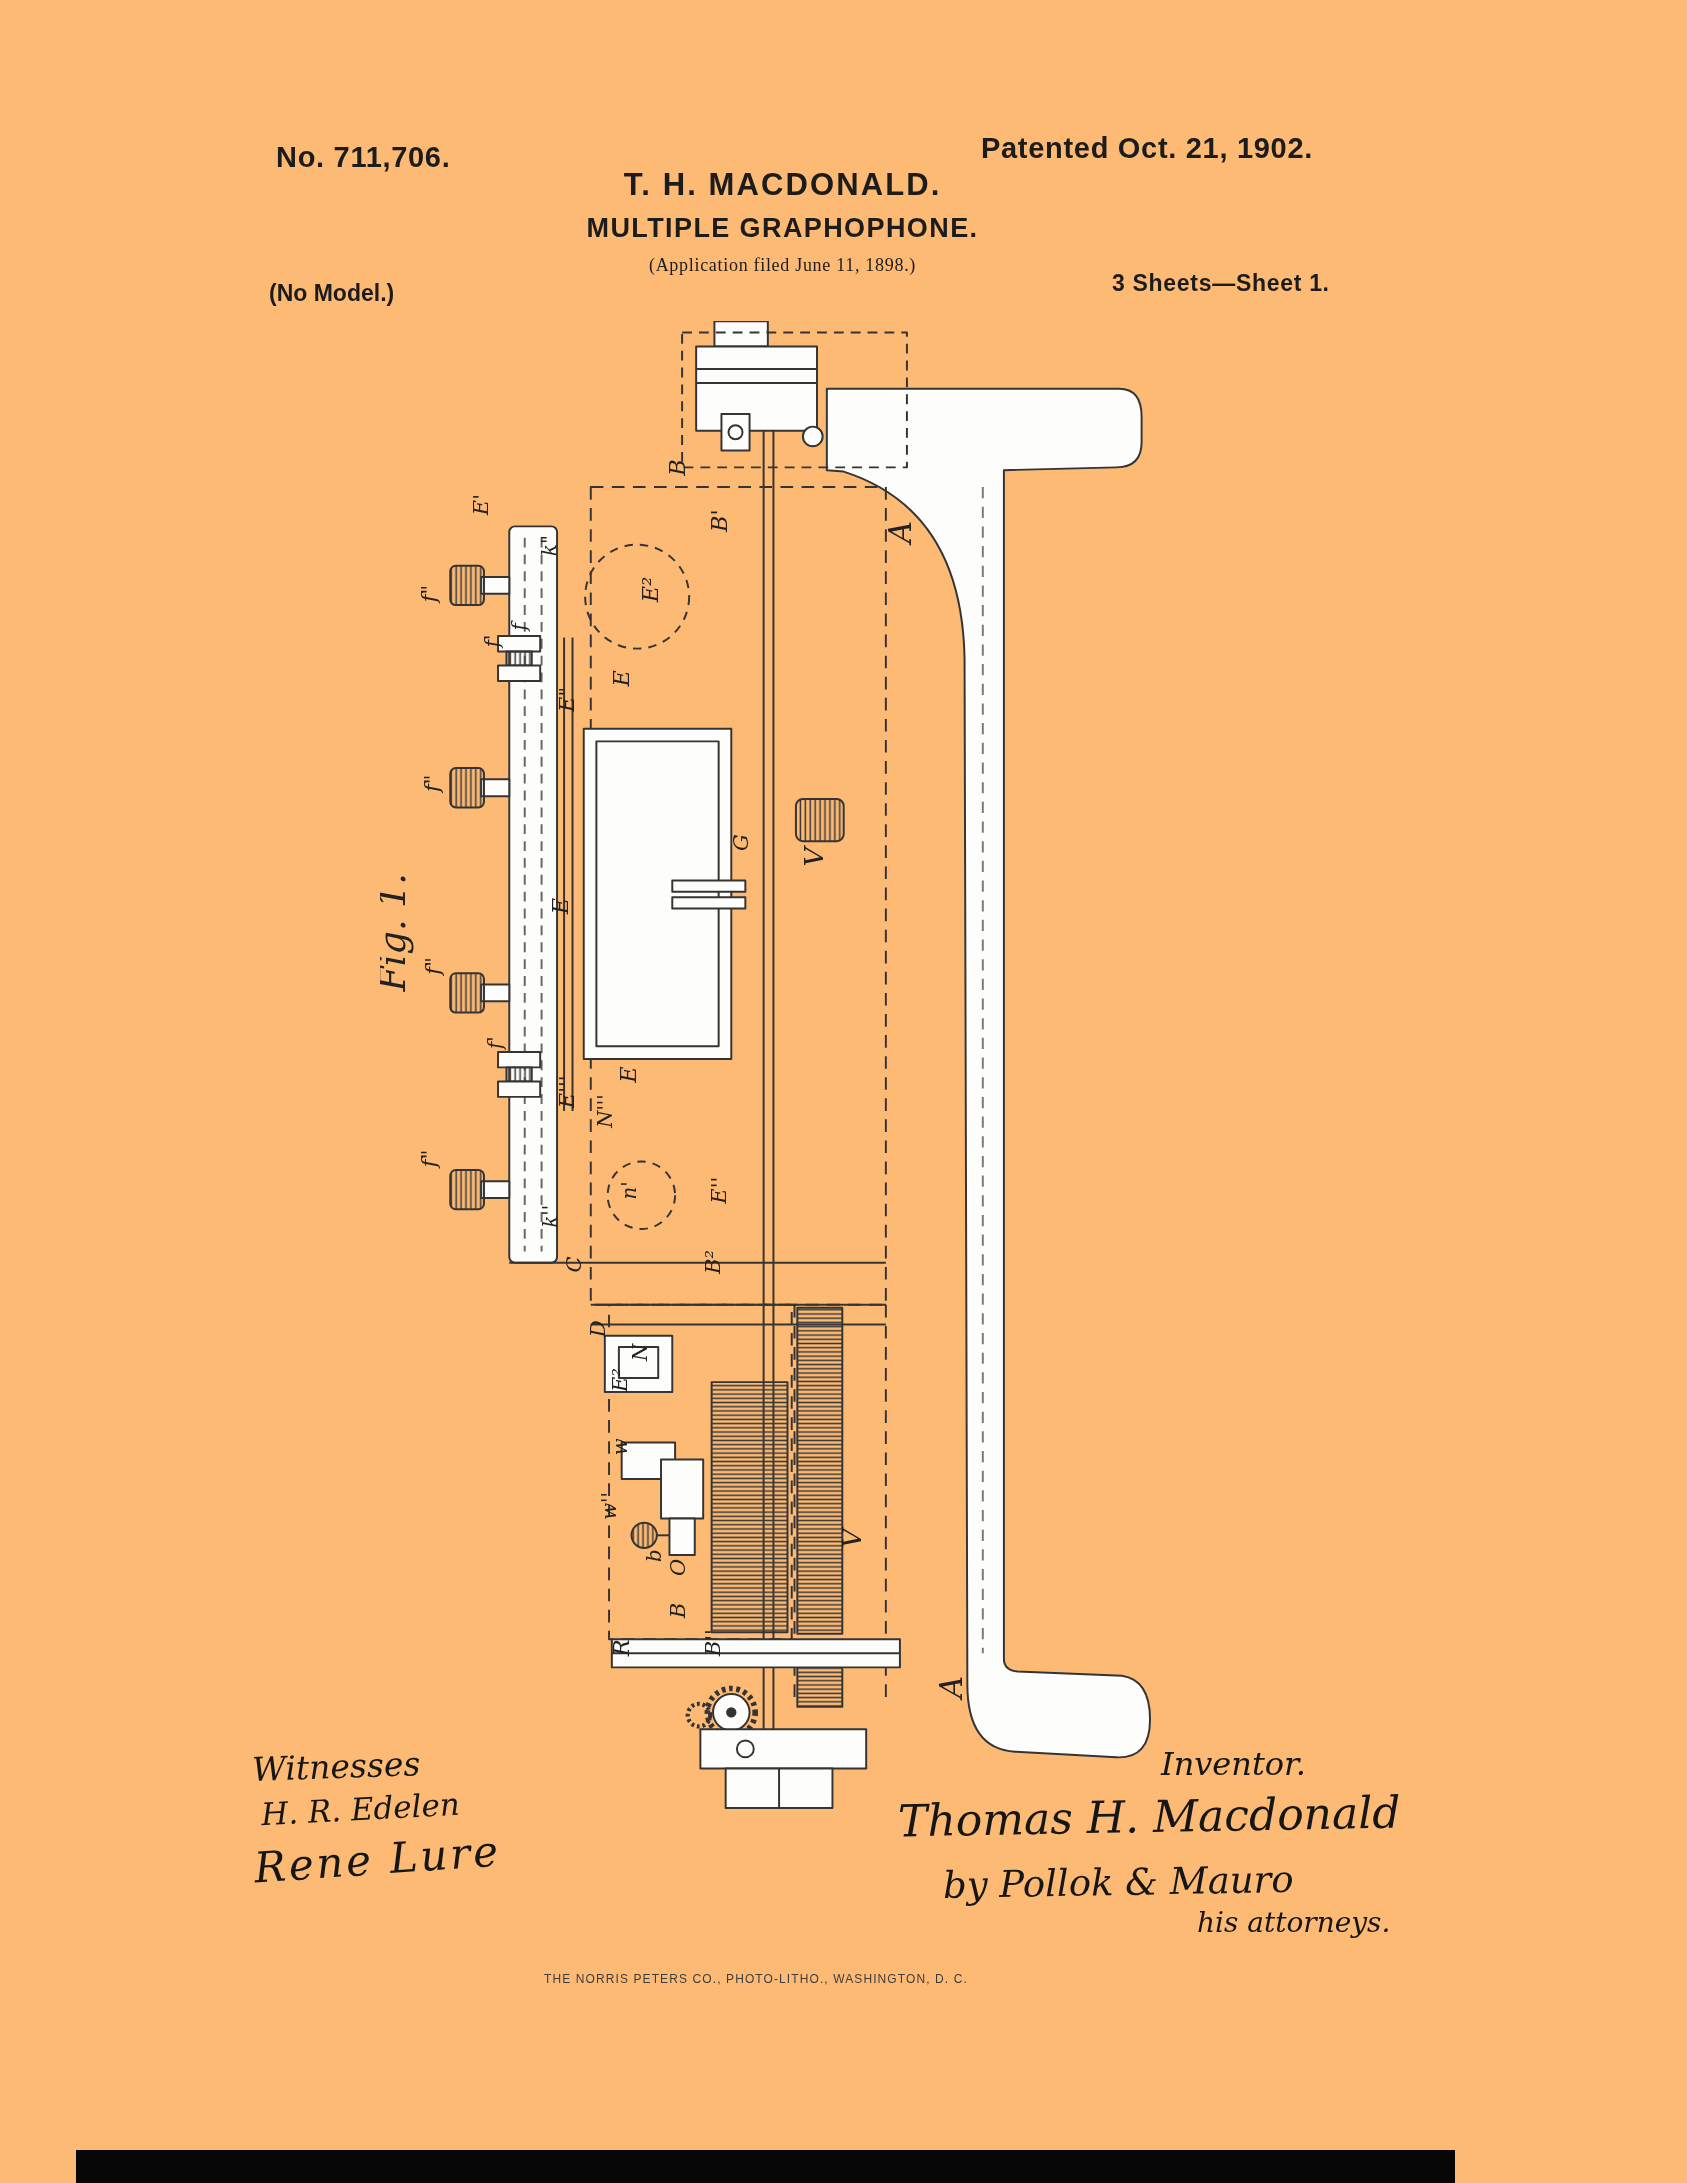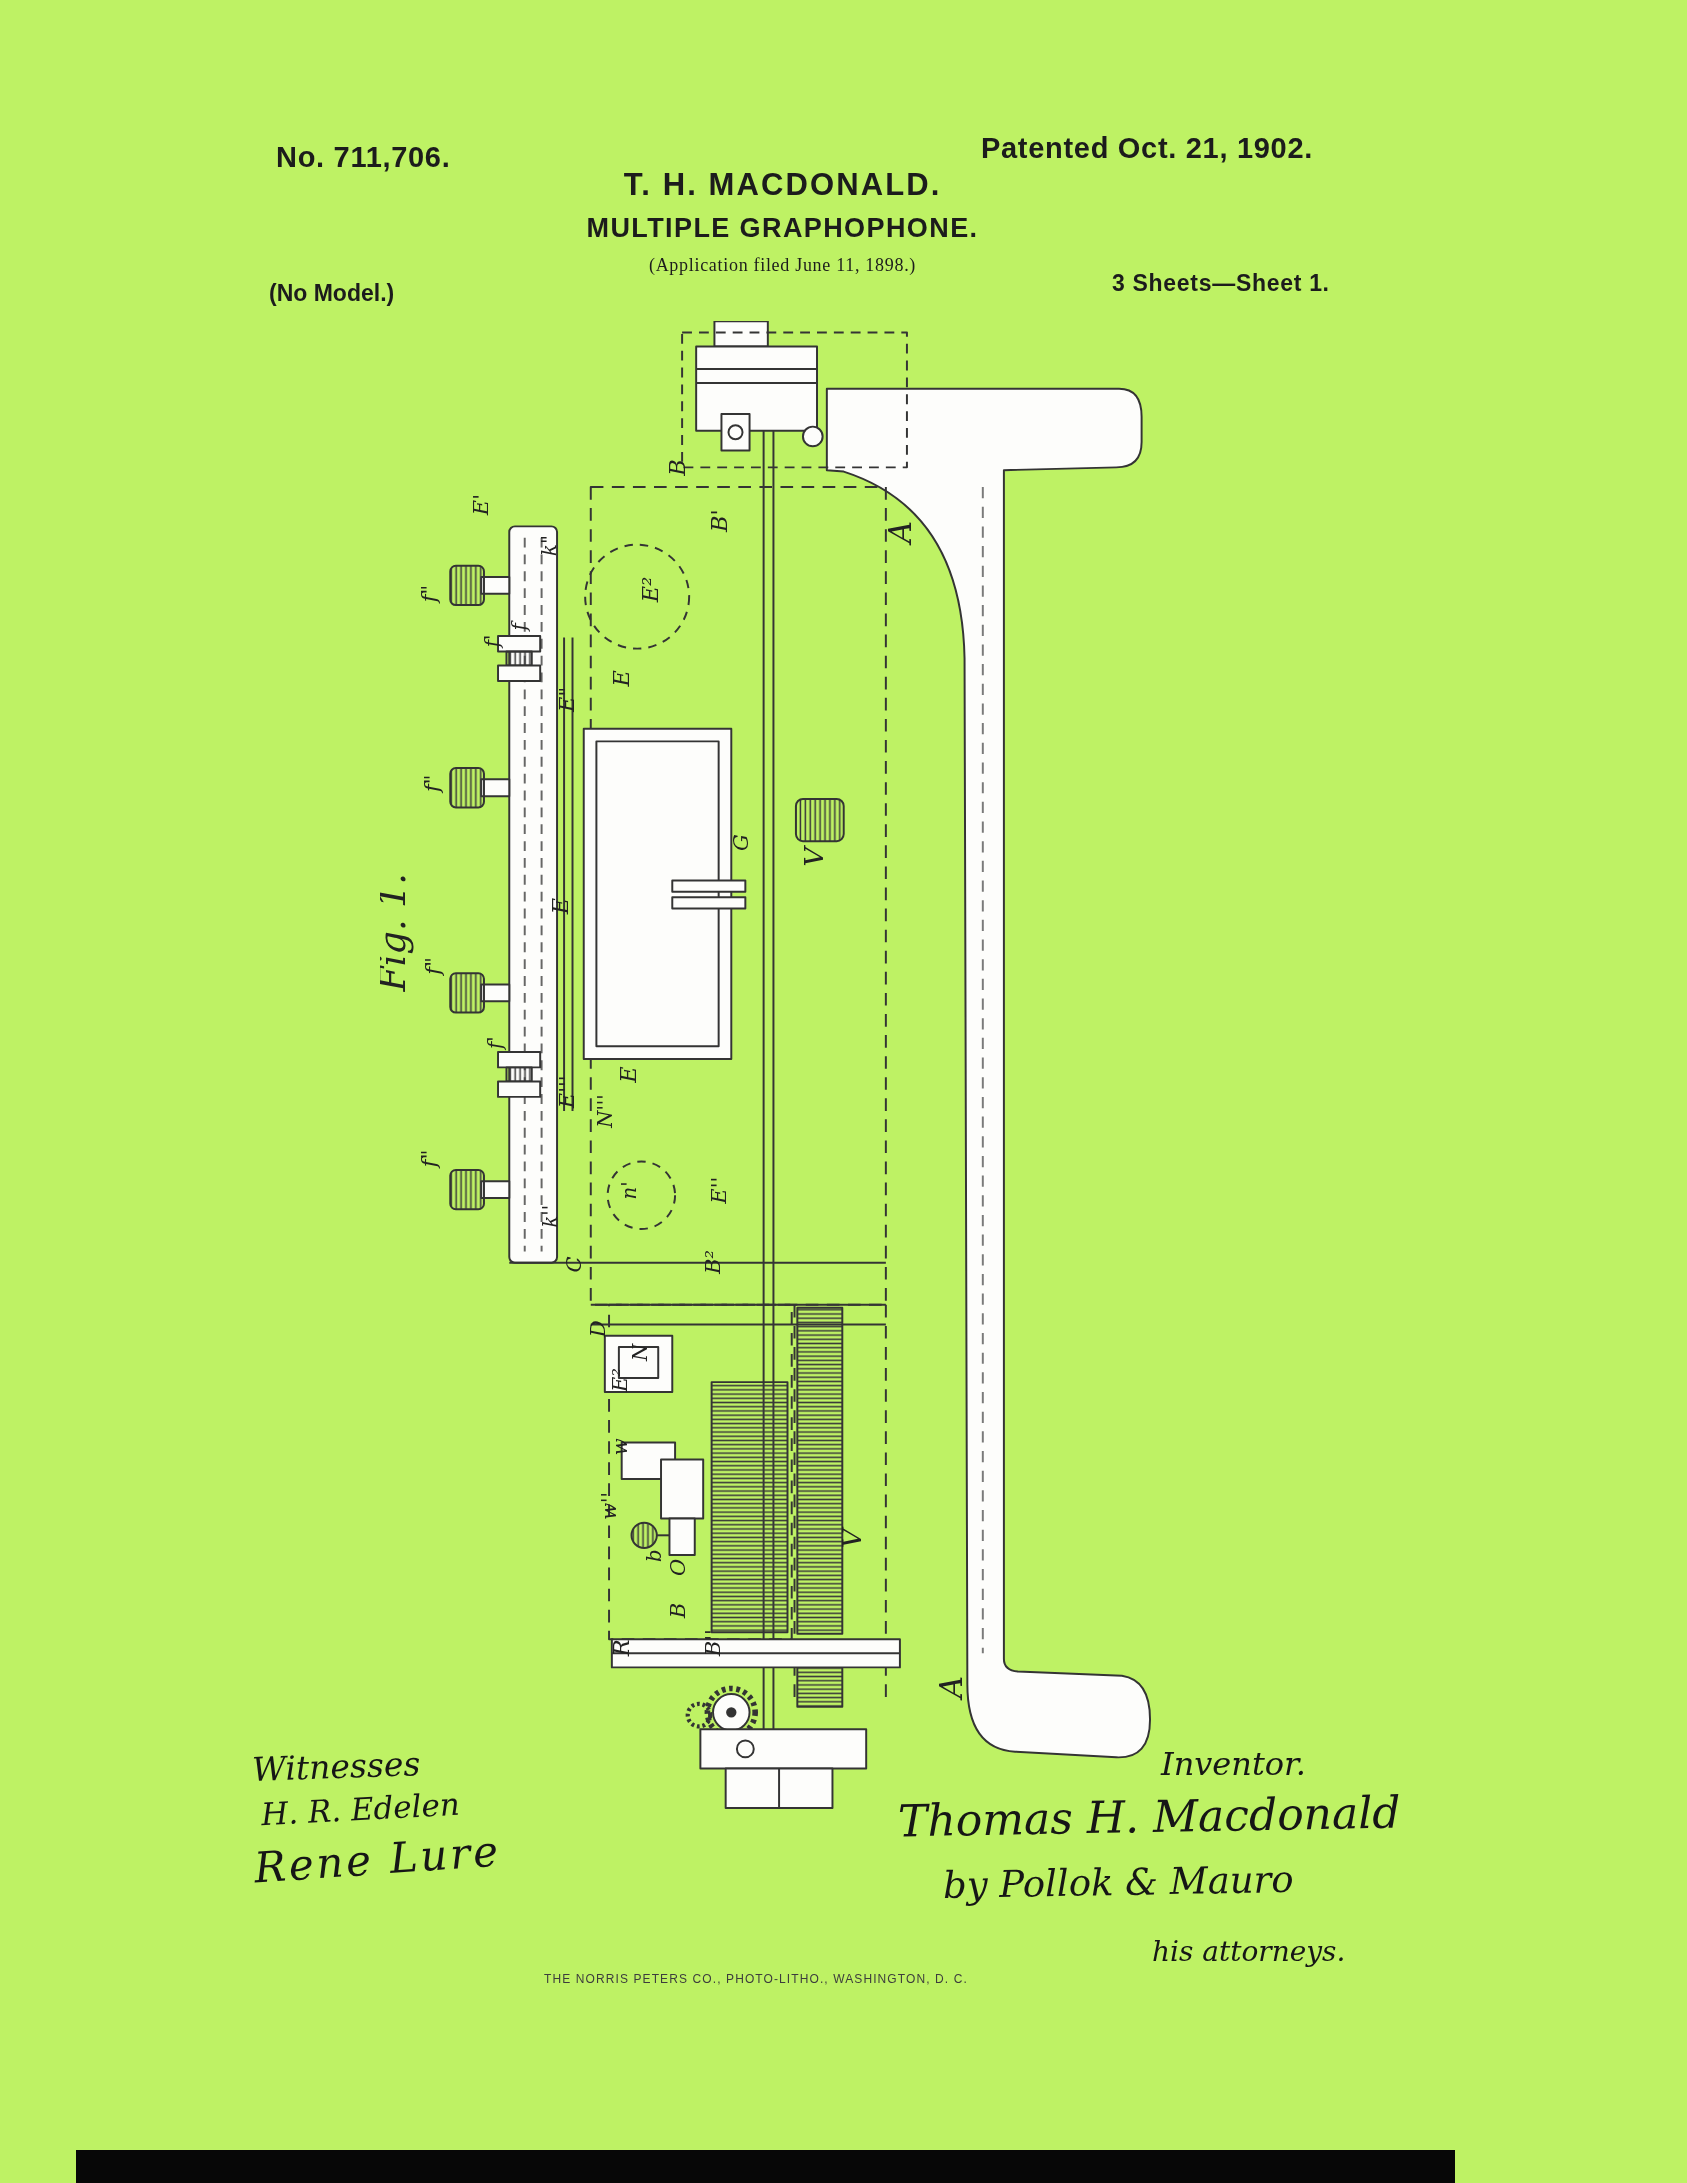--- a/index.html
+++ b/index.html
@@ -6,21 +6,21 @@
   body{
     width:1687px;height:2183px;
     background:#ffffff;
     position:relative;
     overflow:hidden;
     font-family:"Liberation Serif",serif;
     color:#1c1c1c;
   }
   .page{
     position:absolute;inset:0;
-    background:#bef264;
+    background:#fdba74;
   }
   
   .hdr{position:absolute;white-space:nowrap;}
   .patent-no{left:276px;top:141px;font-family:"Liberation Sans",sans-serif;font-weight:bold;font-size:29px;letter-spacing:0.7px;}
   .patent-date{left:981px;top:132px;font-family:"Liberation Sans",sans-serif;font-weight:bold;font-size:29px;letter-spacing:0.7px;}
   .center-block{position:absolute;left:480px;top:167px;width:605px;text-align:center;}
   .inv-name{font-family:"Liberation Sans",sans-serif;font-weight:bold;font-size:31px;letter-spacing:2.1px;margin:0 0 9.8px 0;}
   .doc-title{font-family:"Liberation Sans",sans-serif;font-weight:bold;font-size:27px;letter-spacing:1.4px;margin:0 0 11.2px 0;}
   .app-note{font-size:18px;margin:4px;letter-spacing:0.7px;}
   .model-note{left:269px;top:280px;font-family:"Liberation Sans",sans-serif;font-weight:bold;font-size:23px;}
@@ -30,21 +30,21 @@
   svg{display:block;width:100%;height:100%;}
   .plabel{font-family:"DejaVu Serif",serif;font-style:italic;fill:#222;}
   
   .script{font-family:"DejaVu Serif",serif;font-style:italic;position:absolute;white-space:nowrap;color:#161616;}
   .witness-head{left:252px;top:1747px;font-size:33px;transform:rotate(-2deg);}
   .witness-1{left:261px;top:1791px;font-size:31px;transform:rotate(-3deg);}
   .witness-2{left:254px;top:1835px;font-size:42px;transform:rotate(-4deg);letter-spacing:2.8px;}
   .inventor-head{left:1161px;top:1745px;font-size:32px;}
   .inventor-sig{left:898px;top:1791px;font-size:44px;transform:rotate(-1deg);}
   .by-line{left:943px;top:1861px;font-size:37px;transform:rotate(-1deg);}
-  .attorneys{left:1152px;top:1906px;font-size:28px;margin-top:29px;}
+  .attorneys{left:1197px;top:1906px;font-size:28px;}
   
   .printer-line{
     position:absolute;left:422px;top:1972px;width:668px;text-align:center;
     font-family:"Liberation Sans",sans-serif;font-size:12px;letter-spacing:1.1px;color:#3d3d3d;
   }
   .scan-bar{position:absolute;left:76px;top:2150px;width:1379px;height:34px;background:#070707;}
 </style>
 </head>
 <body>
 

